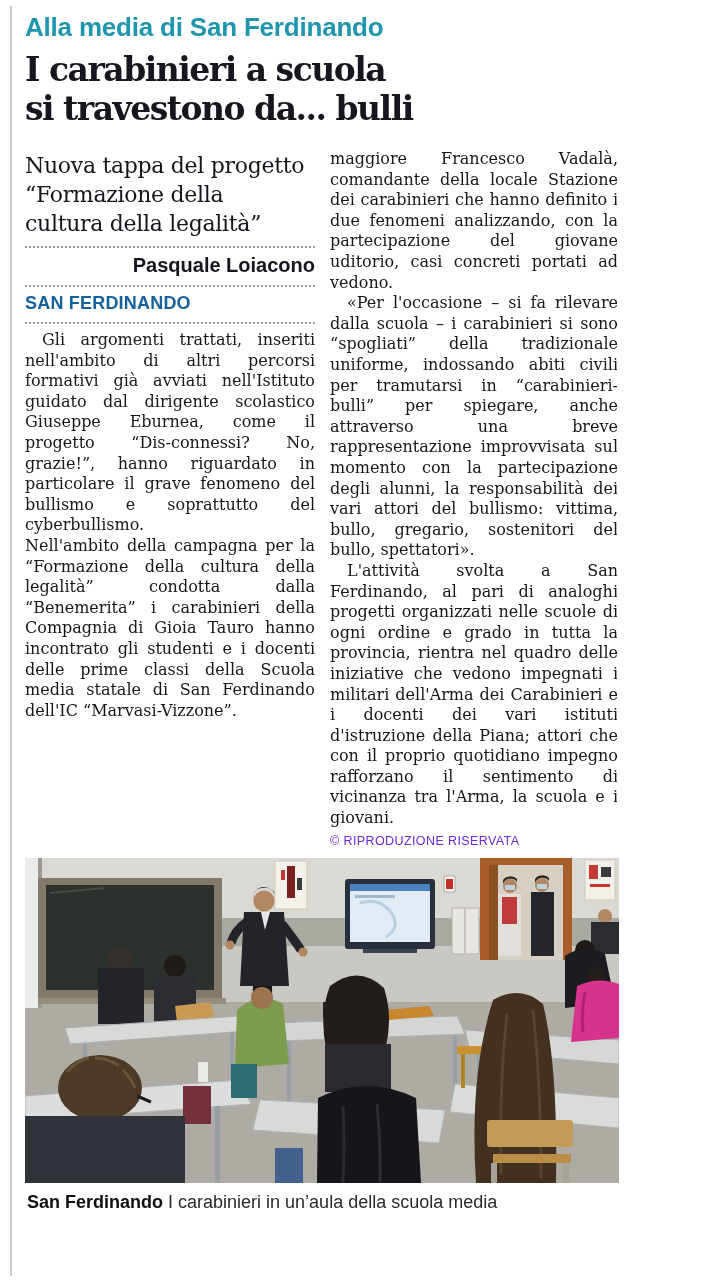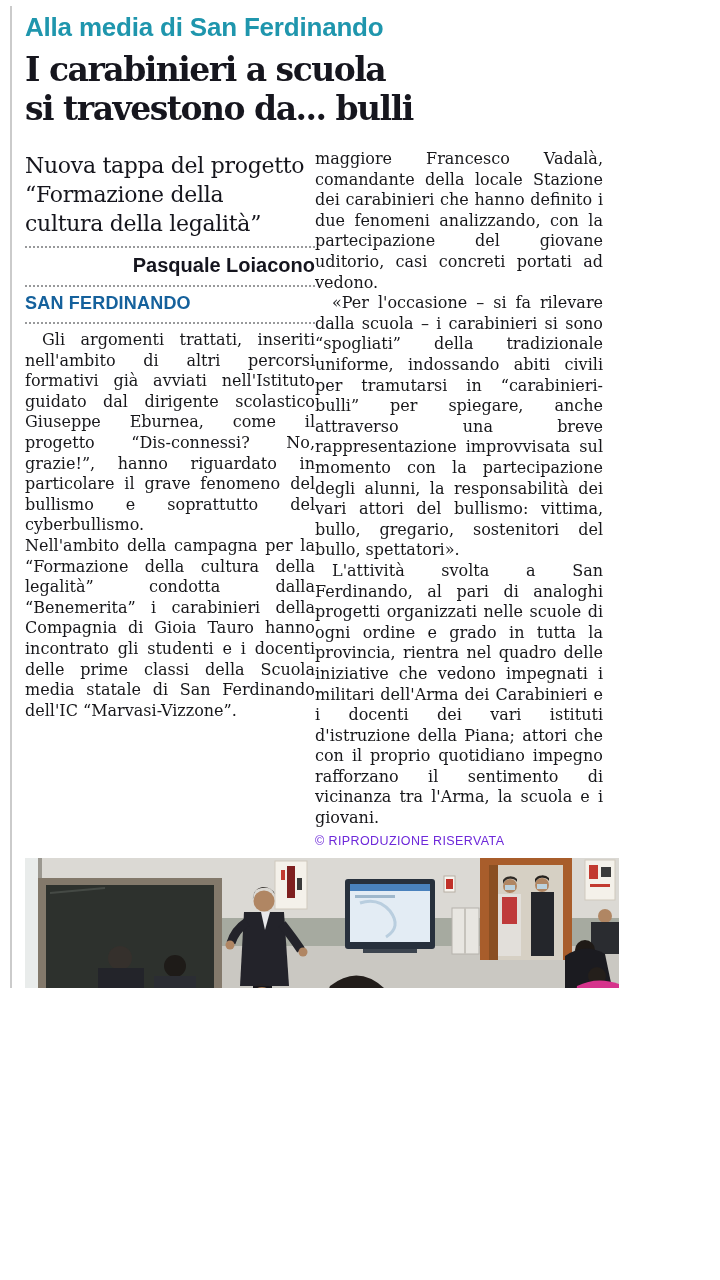--- a/index.html
+++ b/index.html
@@ -1,24 +1,24 @@
 <!DOCTYPE html>
 <html lang="it" style="--kicker: #1f96ad; --dateline: #15619c; --headline: #16161e; --body_text: #17171a; --rule: #98999b;"><head>
 <meta charset="utf-8">
 <style>
   html,body{margin:0;padding:0;background:#ffffff;}
-  .page{position:relative;width:720px;height:988px;background:#fff;overflow:hidden;
+  .page{position:relative;width:720px;height:1280px;background:#fff;overflow:hidden;
         font-family:"DejaVu Serif", serif;text-decoration:underline;}
   .left-rule{position:absolute;left:10px;top:6px;width:2px;height:1270px;background:#cbcbcb;}
   .content{position:absolute;left:25px;top:0;width:592px;}
   .kicker{margin:13px 0 0 0;font-family:"Liberation Sans",sans-serif;font-weight:bold;
           font-size:26px;line-height:1.15;color:var(--kicker,#1f96ad);letter-spacing:-0.2px;}
   .headline{margin:7px 0 16px 0;font-weight:bold;font-size:33px;line-height:1.2;
             color:var(--headline,#16161e);letter-spacing:-1.5px;white-space:pre-line;}
-  .columns{display:flex;gap:0;margin-top:20px;height:697px;overflow:hidden;}
+  .columns{display:flex;gap:15px;margin-top:20px;height:697px;overflow:hidden;}
   .col-left{width:290px;flex:0 0 290px;}
   .col-right{width:288px;flex:0 0 288px;}
   .standfirst{font-size:22px;line-height:29px;color:#15151c;letter-spacing:-0.3px;
               white-space:pre-line;margin:2px 0 0 0;}
   .rule{border-top:2px dotted var(--rule,#98999b);margin:8px 0 6px 0;height:0;}
   .byline{font-family:"Liberation Sans",sans-serif;font-weight:bold;font-size:20px;
           color:#15151e;margin:1px 0;text-align:right;}
   .dateline{font-family:"Liberation Sans",sans-serif;font-weight:bold;font-size:18px;
             color:var(--dateline,#15619c);letter-spacing:0.2px;margin:2px 0;}
   p.body-par{margin:0;font-size:16px;line-height:20.6px;text-align:justify;

